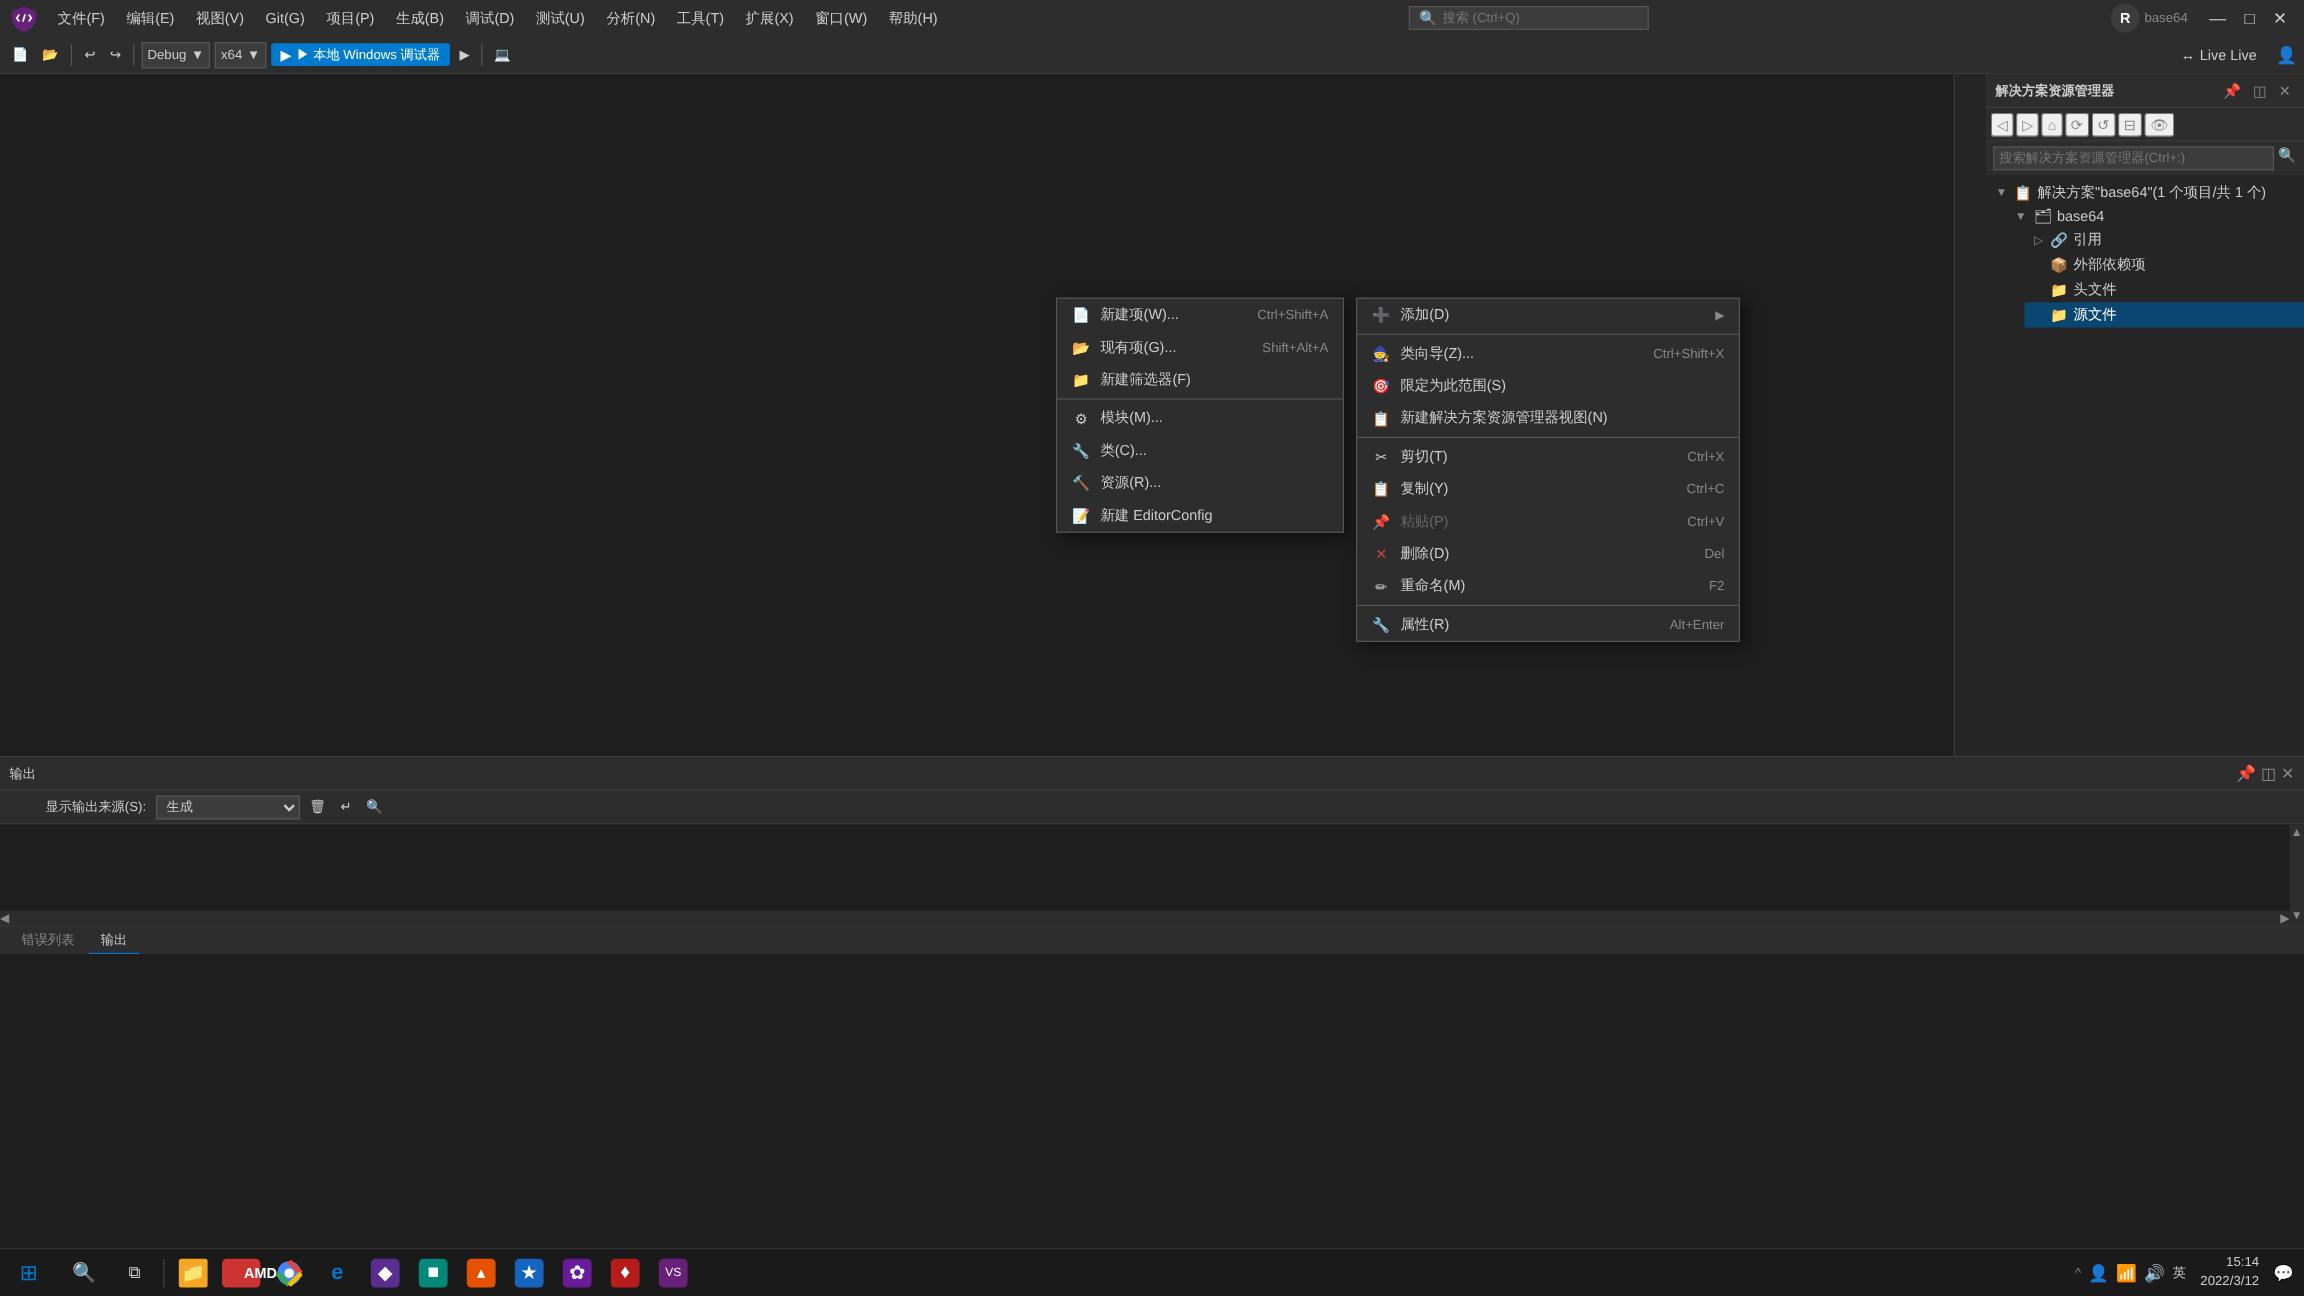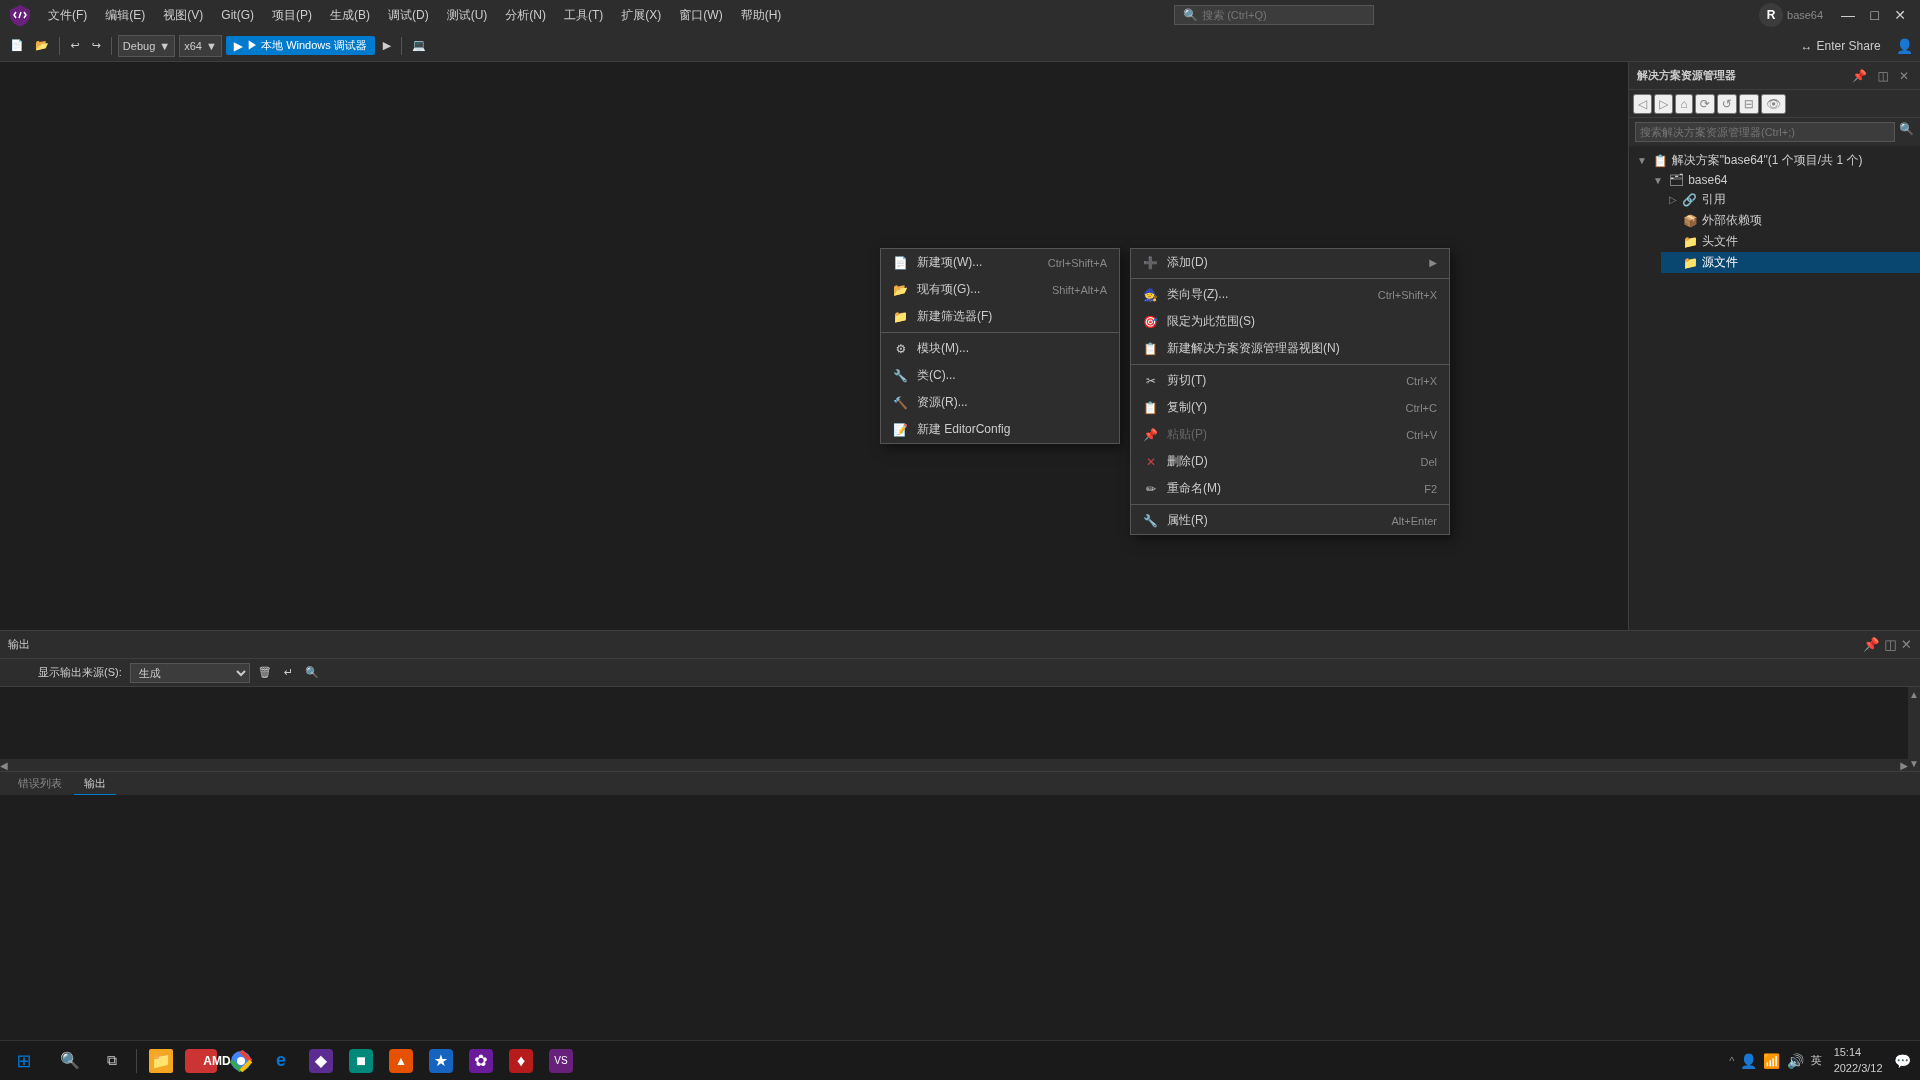--- a/index.html
+++ b/index.html
@@ -102,20 +102,21 @@
 
     
     .solution-panel {
       width: 292px;
       background: #252526;
       border-left: 1px solid #3e3e3e;
       display: flex;
       flex-direction: column;
       position: relative;
       z-index: 5;
+      padding-left: 26px;
     }
     .panel-titlebar {
       height: 28px;
       background: #2d2d2d;
       display: flex;
       align-items: center;
       padding: 0 8px;
       justify-content: space-between;
       border-bottom: 1px solid #3e3e3e;
     }
@@ -481,21 +482,21 @@
     <span style="color:#fff; font-size:12px;">▶</span>
     <span style="color:#fff; font-size:11px;">▶ 本地 Windows 调试器</span>
   </div>
   <button class="toolbar-btn">▶</button>
   <div class="toolbar-separator"></div>
   <button class="toolbar-btn">💻</button>
 
   <div class="live-share-area">
     <div class="live-share-btn">
       <span>↔</span>
-      <span>Enter Share</span>
+      <span>Live Live</span>
     </div>
     <button style="background:transparent; border:none; color:#888; cursor:pointer; font-size:14px;">👤</button>
   </div>
 </div>
 
 <div style="display:flex; height:568px; position:relative;">
 
   <div class="editor-area">
     
   </div>
@@ -793,19 +794,19 @@
   <div class="taskbar-app">
     <div class="taskbar-app-icon" style="background:#68217a; color:white; border-radius:4px; font-size:10px; font-weight:normal;">VS</div>
   </div>
 
   <div style="margin-left:auto; display:flex; align-items:center; gap:6px; padding:0 8px;">
     <span style="font-size:11px; color:#888;">^</span>
     <span style="font-size:14px; color:#ccc;">👤</span>
     <span style="font-size:14px; color:#ccc;">📶</span>
     <span style="font-size:14px; color:#ccc;">🔊</span>
     <span style="font-size:11px; color:#ccc;">英</span>
-    <div style="padding:0 6px; cursor:pointer;">
+    <div style="text-align:right; padding:0 6px; cursor:pointer;">
       <div style="font-size:11px; color:#ccc; line-height:1.4;">15:14</div>
       <div style="font-size:11px; color:#ccc; line-height:1.4;">2022/3/12</div>
     </div>
     <span style="font-size:14px; color:#ccc;">💬</span>
   </div>
 </div>
 
 </body></html>

